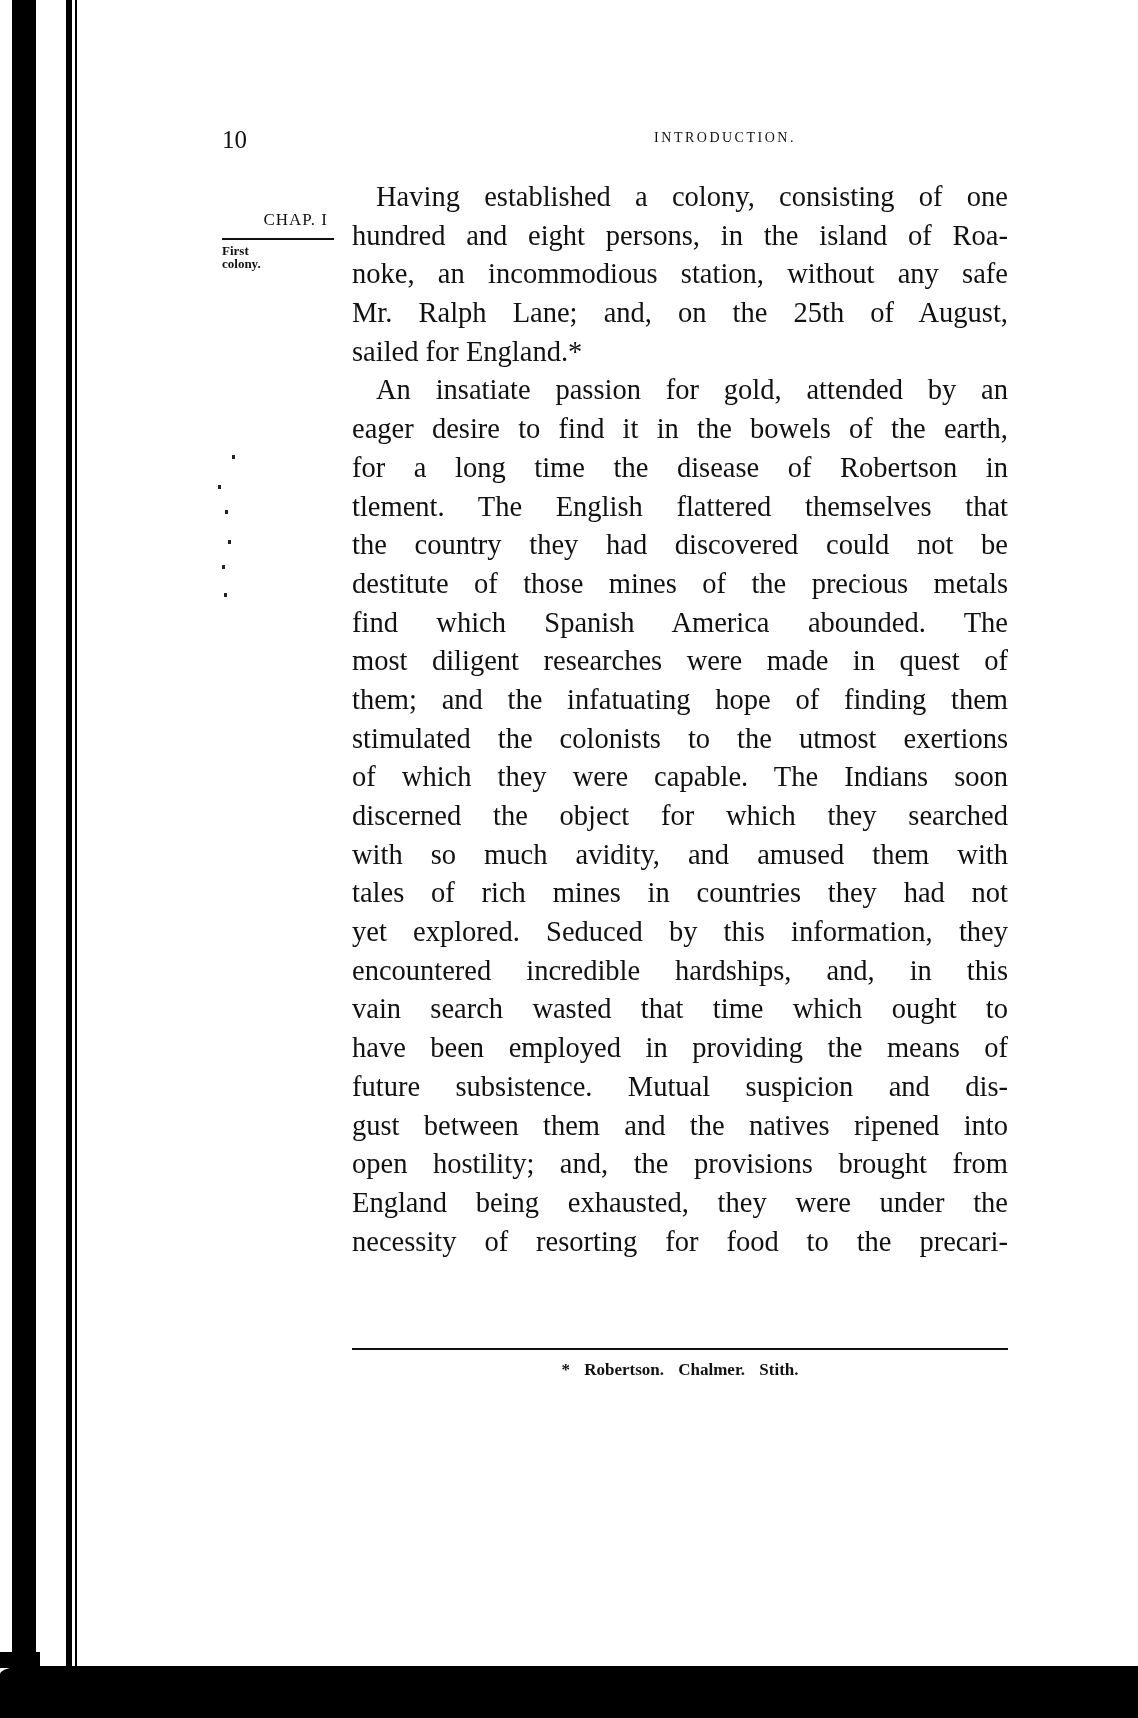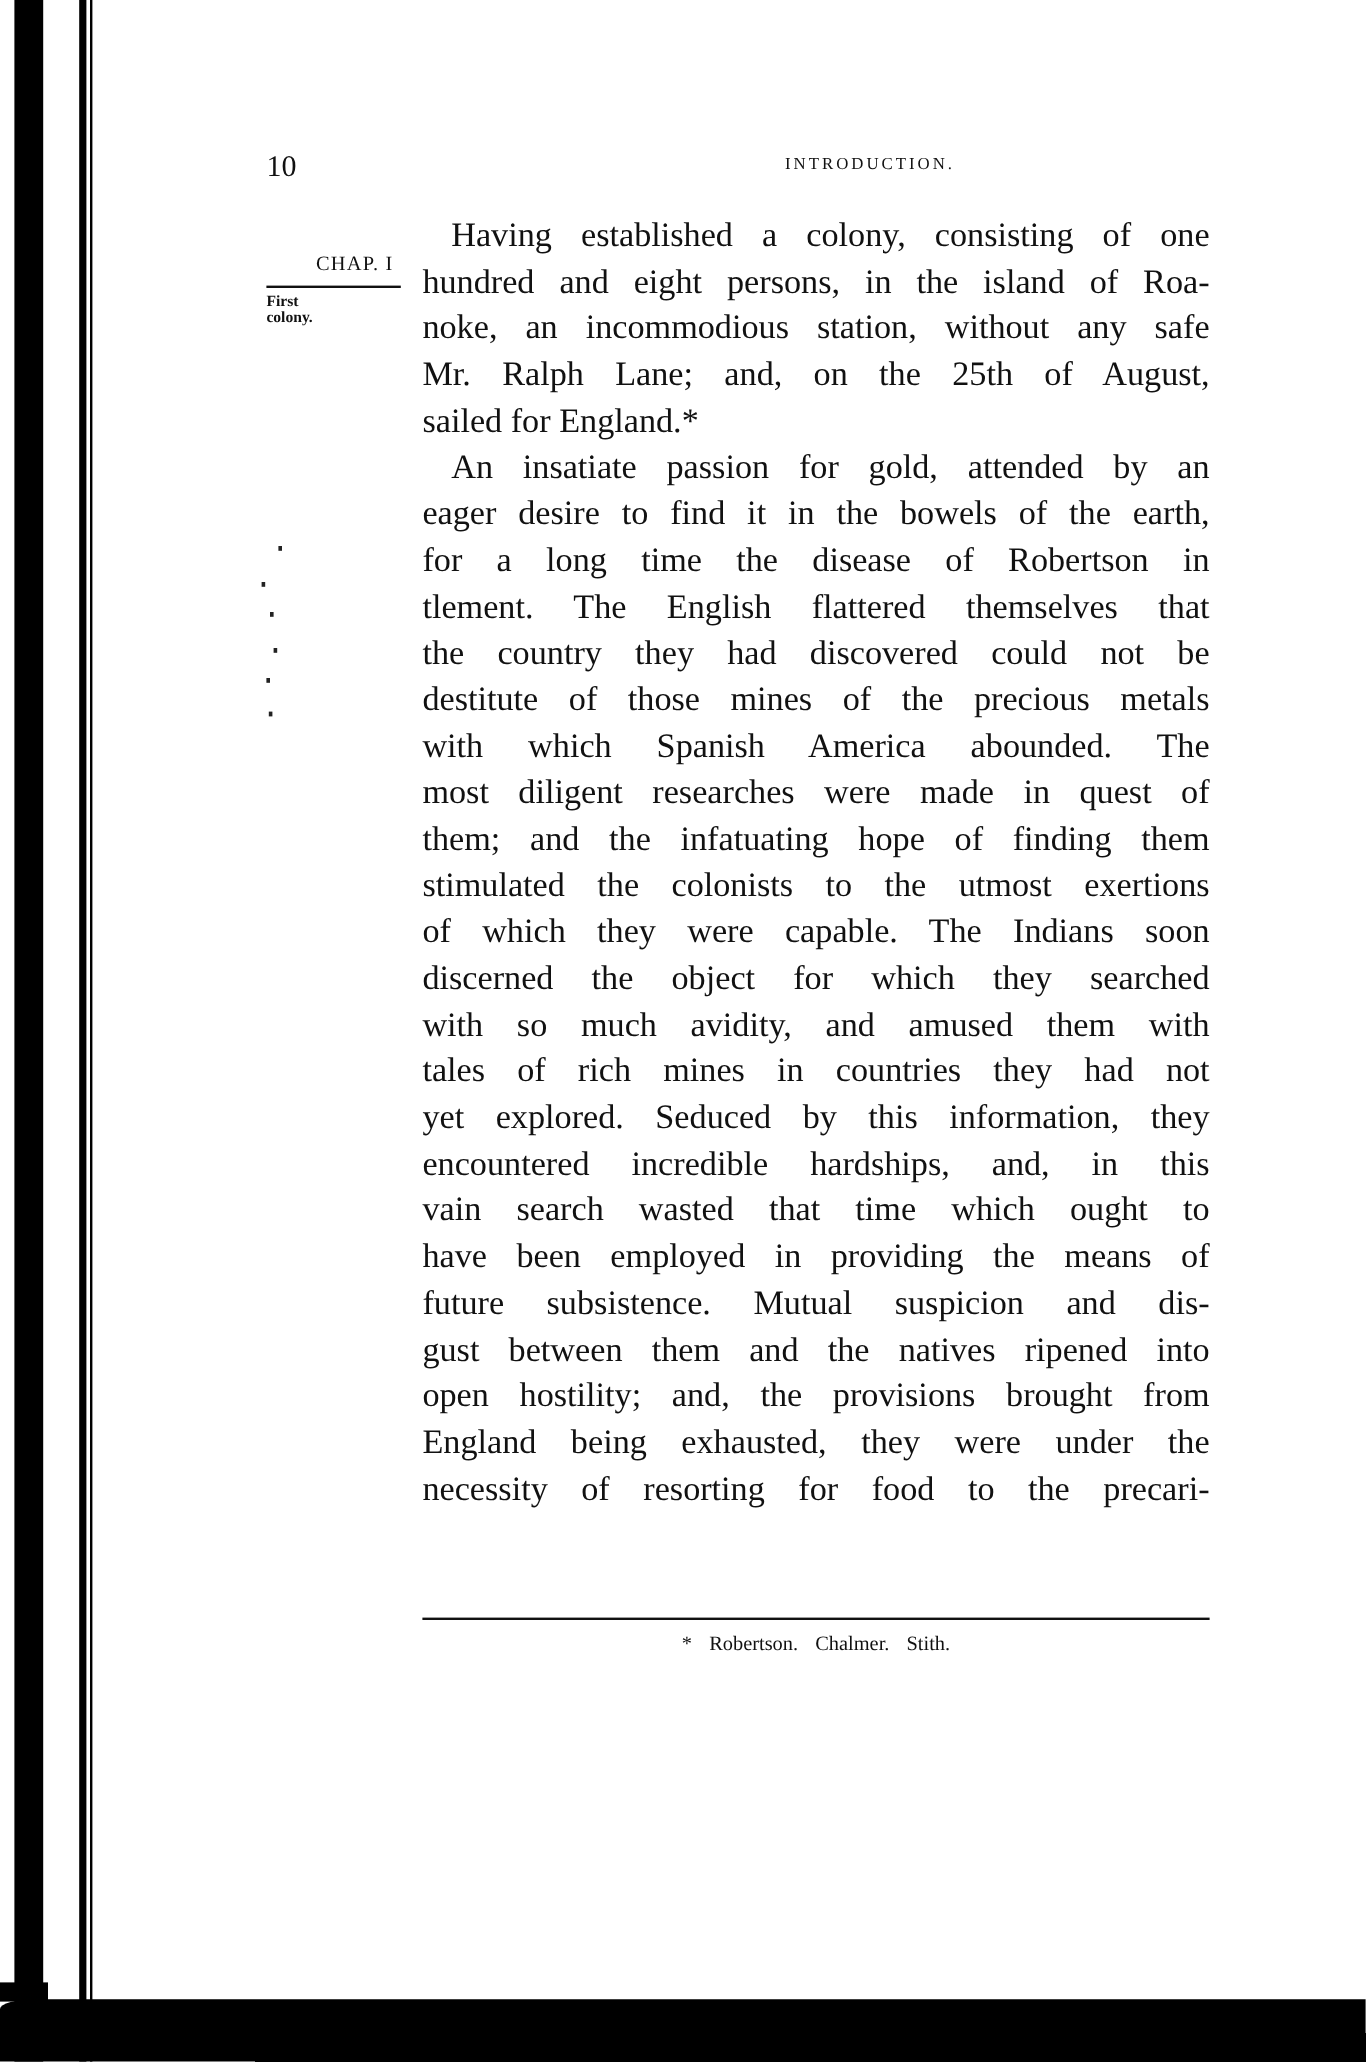--- a/index.html
+++ b/index.html
@@ -16,21 +16,21 @@
   .margin-notes { position: absolute; left: 222px; top: 182px; width: 112px; margin-top: 28px; }
   .chap { font-size: 17px; letter-spacing: 1px; text-align: right; font-variant: small-caps; padding-right: 6px; }
   .chap-rule { height: 2px; background: #111; margin-top: 8px; width: 112px; }
   .sidenote { font-size: 13px; font-weight: bold; line-height: 13px; margin-top: 4px; }
   .body-text { position: absolute; left: 352px; top: 178px; width: 656px; font-size: 28.5px;
                line-height: 38.7px; }
   .line { display: block; text-align: justify; text-align-last: justify; white-space: nowrap; height: 38.7px; overflow: visible; }
   .line.last { text-align-last: left; }
   .line.indent { padding-left: 24px; }
   .footnote-rule { position: absolute; left: 352px; top: 1348px; width: 656px; height: 2px; background: #111; }
-  .footnote { position: absolute; left: 352px; top: 1360px; width: 656px; text-align: center; font-size: 17px; font-weight: normal; word-spacing: 10px; }
+  .footnote { position: absolute; left: 352px; top: 1360px; width: 656px; text-align: center; font-size: 17px; font-weight: bold; word-spacing: 10px; }
   .speck { position: absolute; width: 3px; height: 4px; background: #222; }
 </style>
 </head>
 <body>
 
 <div class="binding" style="left:12px;width:24px;height:1718px;"></div>
 <div class="binding" style="left:66px;width:6px;height:1718px;"></div>
 <div class="binding" style="left:75px;width:2px;height:1718px;"></div>
 <div class="bottom-band"></div>
 
@@ -53,21 +53,21 @@
   <span class="line">hundred and eight persons, in the island of Roa-</span>
   <span class="line">noke, an incommodious station, without any safe</span>
   <span class="line">Mr. Ralph Lane; and, on the 25th of August,</span>
   <span class="line last">sailed for England.*</span>
   <span class="line indent">An insatiate passion for gold, attended by an</span>
   <span class="line">eager desire to find it in the bowels of the earth,</span>
   <span class="line">for a long time the disease of Robertson in</span>
   <span class="line">tlement.  The English flattered themselves that</span>
   <span class="line">the country they had discovered could not be</span>
   <span class="line">destitute of those mines of the precious metals</span>
-  <span class="line">with which Spanish America abounded.  The</span>
+  <span class="line">find which Spanish America abounded.  The</span>
   <span class="line">most diligent researches were made in quest of</span>
   <span class="line">them; and the infatuating hope of finding them</span>
   <span class="line">stimulated the colonists to the utmost exertions</span>
   <span class="line">of which they were capable.  The Indians soon</span>
   <span class="line">discerned the object for which they searched</span>
   <span class="line">with so much avidity, and amused them with</span>
   <span class="line">tales of rich mines in countries they had not</span>
   <span class="line">yet explored.  Seduced by this information, they</span>
   <span class="line">encountered incredible hardships, and, in this</span>
   <span class="line">vain search wasted that time which ought to</span>

